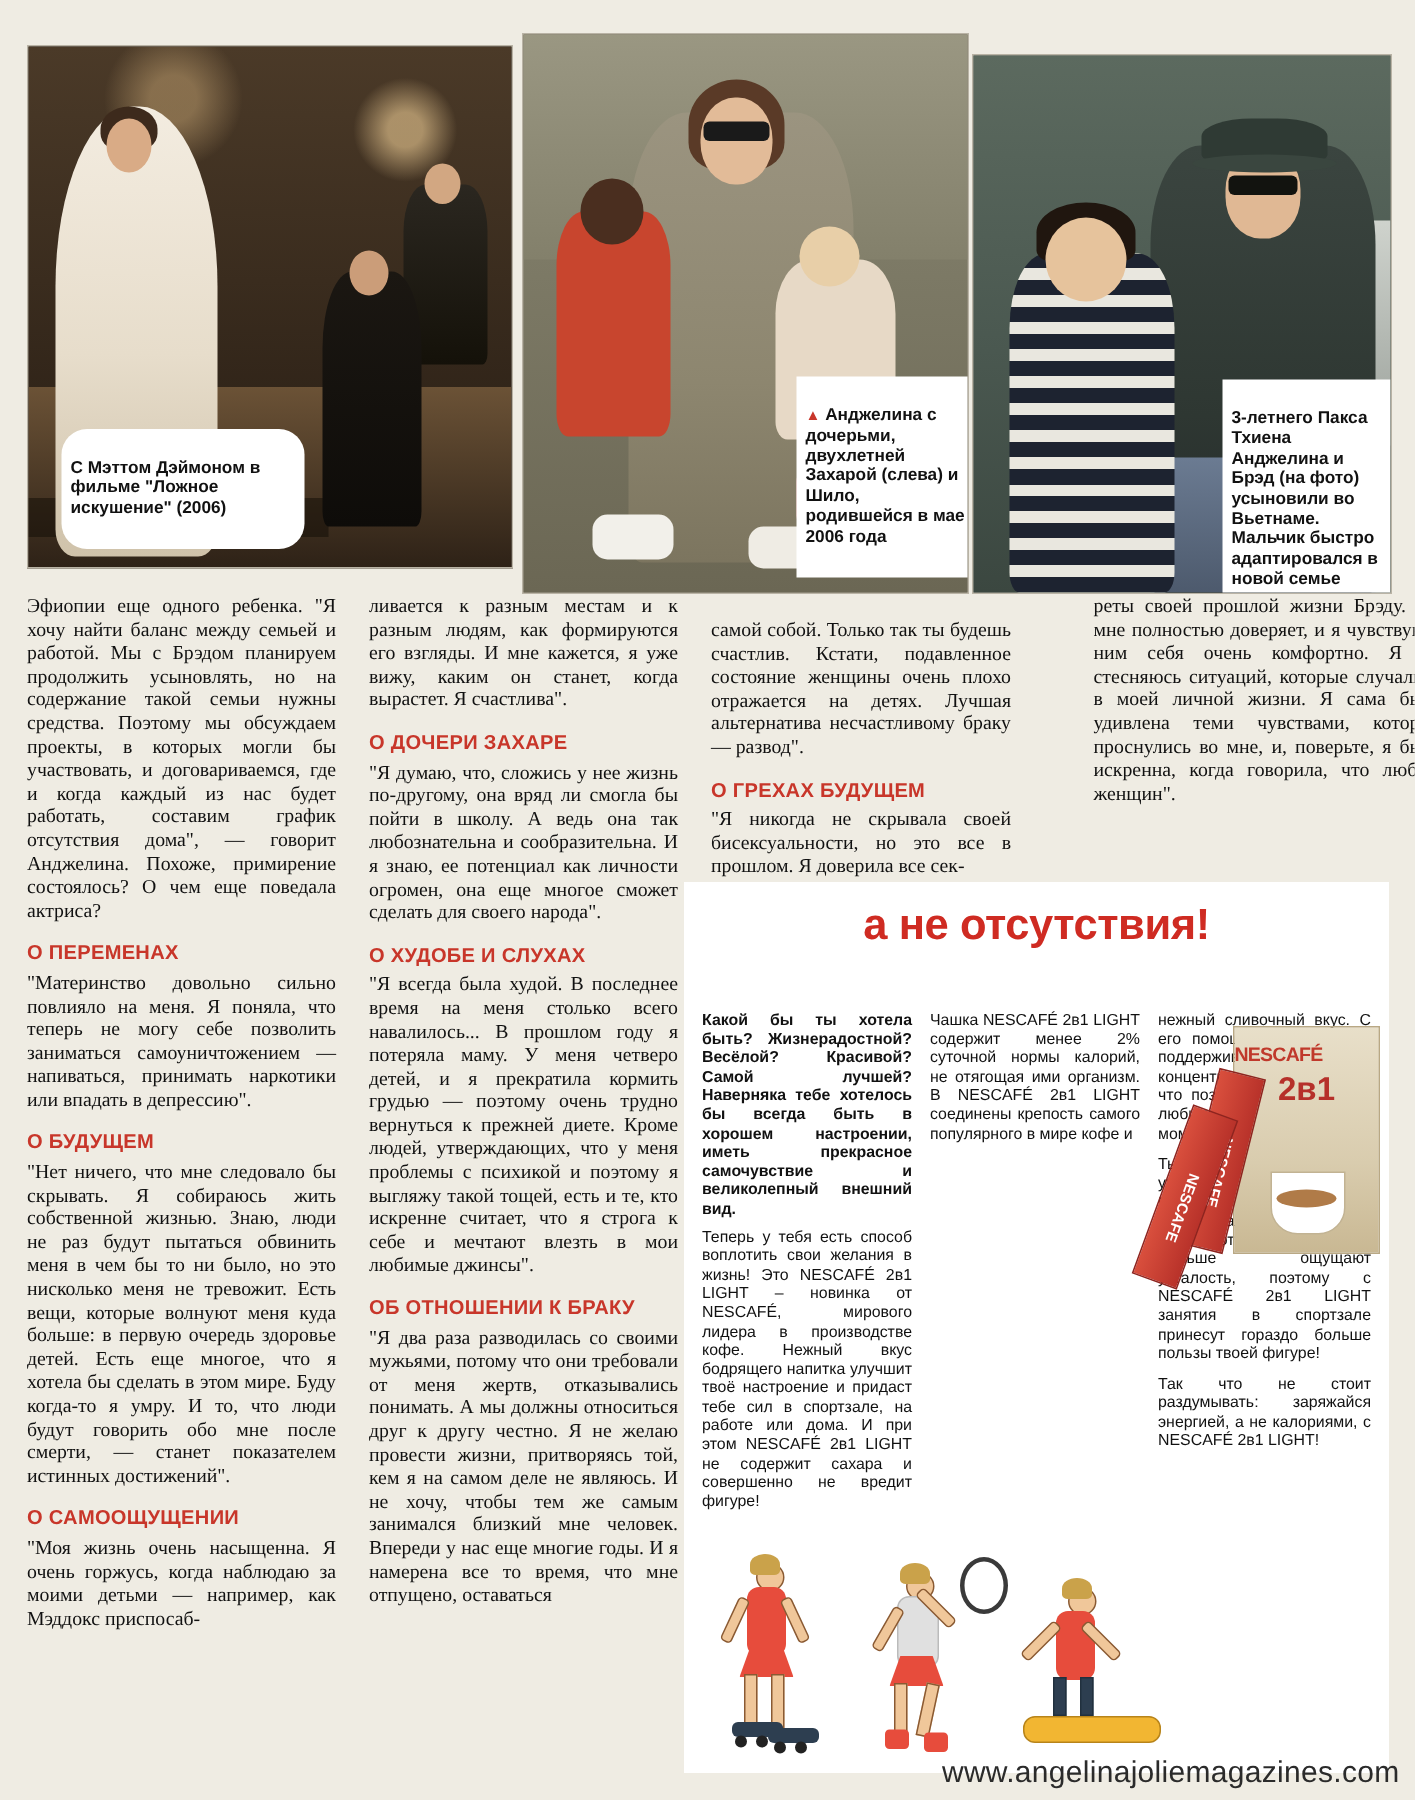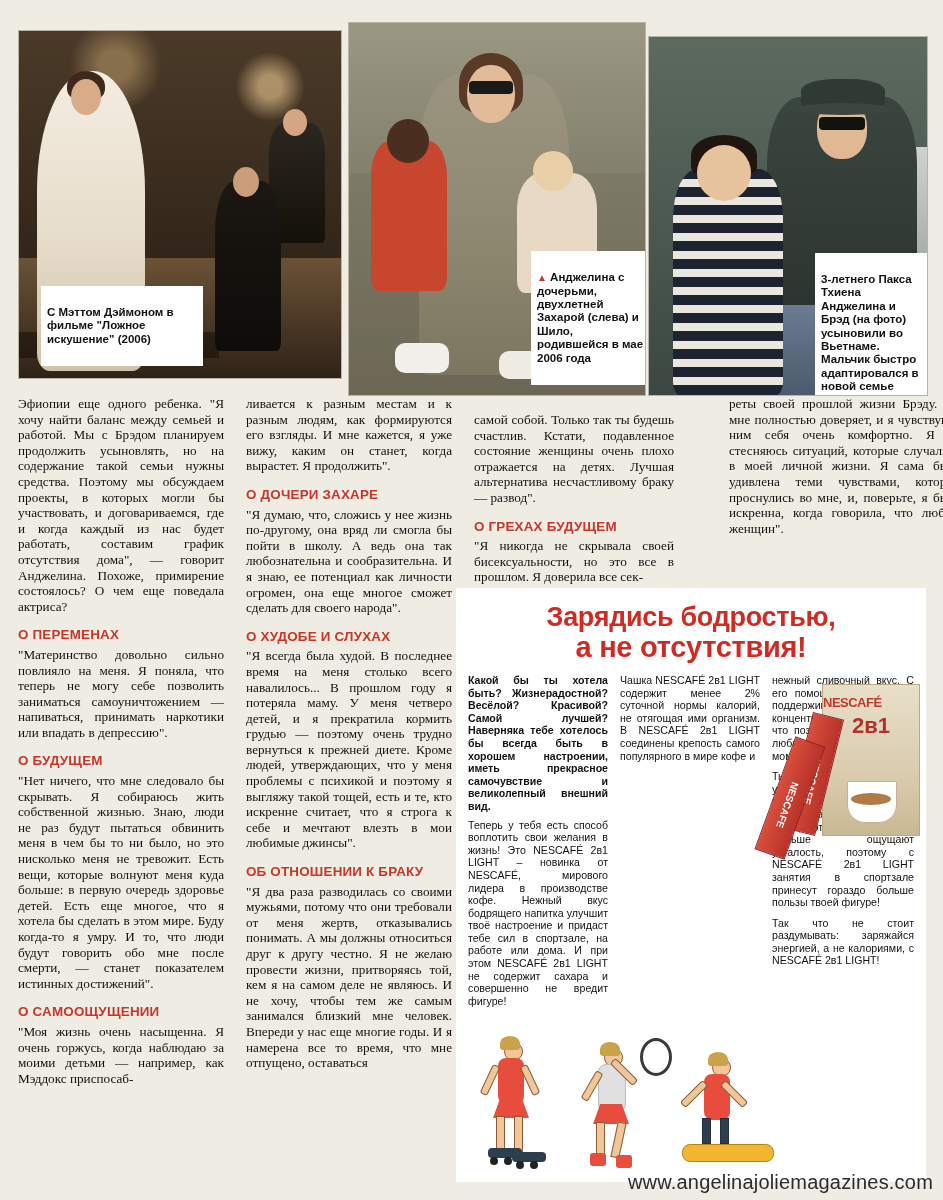--- a/index.html
+++ b/index.html
@@ -73,21 +73,21 @@
      background:repeating-linear-gradient(180deg,#1d2330 0 10px,#e9e7df 10px 18px);border-radius:22% 22% 6% 6%;}
   .p3-kidh{position:absolute;left:48px;top:108px;width:54px;height:56px;border-radius:50%;background:#e6c39c;}
   .p3-kidhair{position:absolute;left:42px;top:98px;width:66px;height:40px;border-radius:50% 50% 20% 20%;background:#20160f;}
   .p3-jeans{position:absolute;left:118px;bottom:0;width:150px;height:90px;background:linear-gradient(180deg,#6b7b92,#4d5a6d);}
 
   .cap{
     position:absolute;background:#fff;color:#111;
     font-family:"Liberation Sans", sans-serif;
     font-weight:bold;font-size:11.5px;line-height:13.4px;padding:20px 6px;
   }
-  #cap1{left:22px;bottom:12px;width:150px;}
+  #cap1{left:22px;bottom:12px;width:150px;border-radius:17px;}
   #cap2{left:182px;bottom:10px;width:108px;}
   #cap3{left:166px;top:216px;width:100px;}
   .tri{color:#c8362a;font-size:10px;}
 
   
   .cols{position:absolute;left:18px;top:396px;width:908px;}
   .col{position:absolute;width:206px;font-size:13.2px;line-height:15.6px;text-align:justify;}
   #c1{left:0;top:0;}
   #c2{left:228px;top:0;}
   #c3{left:456px;top:16px;width:200px;}
@@ -212,21 +212,21 @@
       <p>Эфиопии еще одного ребенка. "Я хочу найти баланс между семьей и работой. Мы с Брэдом планируем продолжить усыновлять, но на содержание такой семьи нужны средства. Поэтому мы обсуждаем проекты, в которых могли бы участвовать, и договариваемся, где и когда каждый из нас будет работать, составим график отсутствия дома", — говорит Анджелина. Похоже, примирение состоялось? О чем еще поведала актриса?</p>
       <h3 class="sub">О ПЕРЕМЕНАХ</h3>
       <p>"Материнство довольно сильно повлияло на меня. Я поняла, что теперь не могу себе позволить заниматься самоуничтожением — напиваться, принимать наркотики или впадать в депрессию".</p>
       <h3 class="sub">О БУДУЩЕМ</h3>
       <p>"Нет ничего, что мне следовало бы скрывать. Я собираюсь жить собственной жизнью. Знаю, люди не раз будут пытаться обвинить меня в чем бы то ни было, но это нисколько меня не тревожит. Есть вещи, которые волнуют меня куда больше: в первую очередь здоровье детей. Есть еще многое, что я хотела бы сделать в этом мире. Буду когда-то я умру. И то, что люди будут говорить обо мне после смерти, — станет показателем истинных достижений".</p>
       <h3 class="sub">О САМООЩУЩЕНИИ</h3>
       <p>"Моя жизнь очень насыщенна. Я очень горжусь, когда наблюдаю за моими детьми — например, как Мэддокс приспосаб-</p>
     </div>
 
     <div class="col" id="c2">
-      <p>ливается к разным местам и к разным людям, как формируются его взгляды. И мне кажется, я уже вижу, каким он станет, когда вырастет. Я продолжить".</p>
+      <p>ливается к разным местам и к разным людям, как формируются его взгляды. И мне кажется, я уже вижу, каким он станет, когда вырастет. Я счастлива".</p>
       <h3 class="sub">О ДОЧЕРИ ЗАХАРЕ</h3>
       <p>"Я думаю, что, сложись у нее жизнь по-другому, она вряд ли смогла бы пойти в школу. А ведь она так любознательна и сообразительна. И я знаю, ее потенциал как личности огромен, она еще многое сможет сделать для своего народа".</p>
       <h3 class="sub">О ХУДОБЕ И СЛУХАХ</h3>
       <p>"Я всегда была худой. В последнее время на меня столько всего навалилось... В прошлом году я потеряла маму. У меня четверо детей, и я прекратила кормить грудью — поэтому очень трудно вернуться к прежней диете. Кроме людей, утверждающих, что у меня проблемы с психикой и поэтому я выгляжу такой тощей, есть и те, кто искренне считает, что я строга к себе и мечтают влезть в мои любимые джинсы".</p>
       <h3 class="sub">ОБ ОТНОШЕНИИ К БРАКУ</h3>
       <p>"Я два раза разводилась со своими мужьями, потому что они требовали от меня жертв, отказывались понимать. А мы должны относиться друг к другу честно. Я не желаю провести жизни, притворяясь той, кем я на самом деле не являюсь. И не хочу, чтобы тем же самым занимался близкий мне человек. Впереди у нас еще многие годы. И я намерена все то время, что мне отпущено, оставаться</p>
     </div>
 
     <div class="col" id="c3">
       <p>самой собой. Только так ты будешь счастлив. Кстати, подавленное состояние женщины очень плохо отражается на детях. Лучшая альтернатива несчастливому браку — развод".</p>
@@ -234,21 +234,20 @@
       <p>"Я никогда не скрывала своей бисексуальности, но это все в прошлом. Я доверила все сек-</p>
     </div>
 
     <div class="col" id="c4">
       <p>реты своей прошлой жизни Брэду. Он мне полностью доверяет, и я чувствую с ним себя очень комфортно. Я не стесняюсь ситуаций, которые случались в моей личной жизни. Я сама была удивлена теми чувствами, которые проснулись во мне, и, поверьте, я была искренна, когда говорила, что люблю женщин".</p>
     </div>
   </div>
 
   <div class="ad">
     <div class="ad-title">
-      <div>Зарядись бодростью,</div>
       <div class="l2">а не отсутствия!</div>
     </div>
 
     <div class="ad-cols">
       <div class="adc" id="adc1">
         <div class="b">Какой бы ты хотела быть? Жизнерадостной? Весёлой? Красивой? Самой лучшей? Наверняка тебе хотелось бы всегда быть в хорошем настроении, иметь прекрасное самочувствие и великолепный внешний вид.</div>
         <div style="margin-top:6px;">Теперь у тебя есть способ воплотить свои желания в жизнь! Это NESCAFÉ 2в1 LIGHT – новинка от NESCAFÉ, мирового лидера в производстве кофе. Нежный вкус бодрящего напитка улучшит твоё настроение и придаст тебе сил в спортзале, на работе или дома. И при этом NESCAFÉ 2в1 LIGHT не содержит сахара и совершенно не вредит фигуре!</div>
       </div>
       <div class="adc" id="adc2">
         <div>Чашка NESCAFÉ 2в1 LIGHT содержит менее 2% суточной нормы калорий, не отягощая ими организм. В NESCAFÉ 2в1 LIGHT соединены крепость самого популярного в мире кофе и</div>

